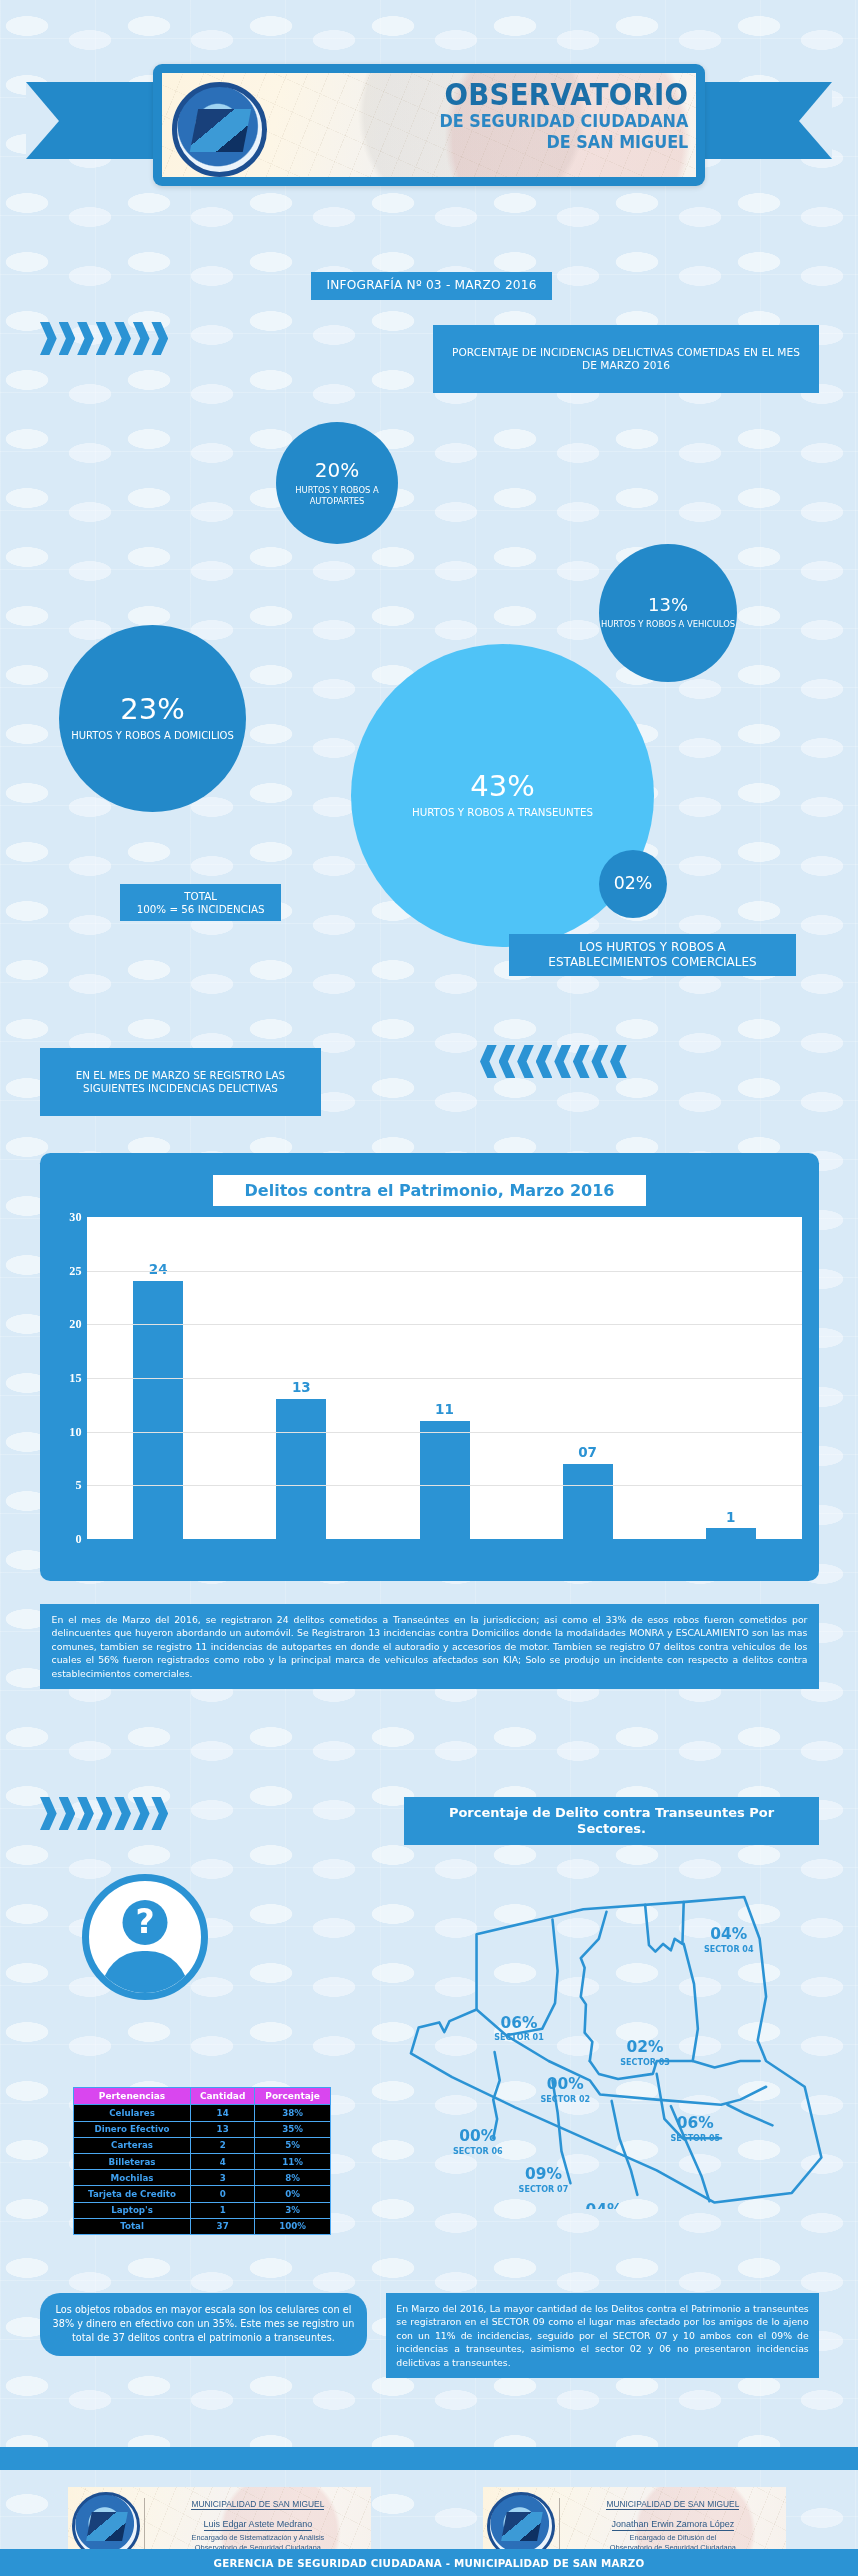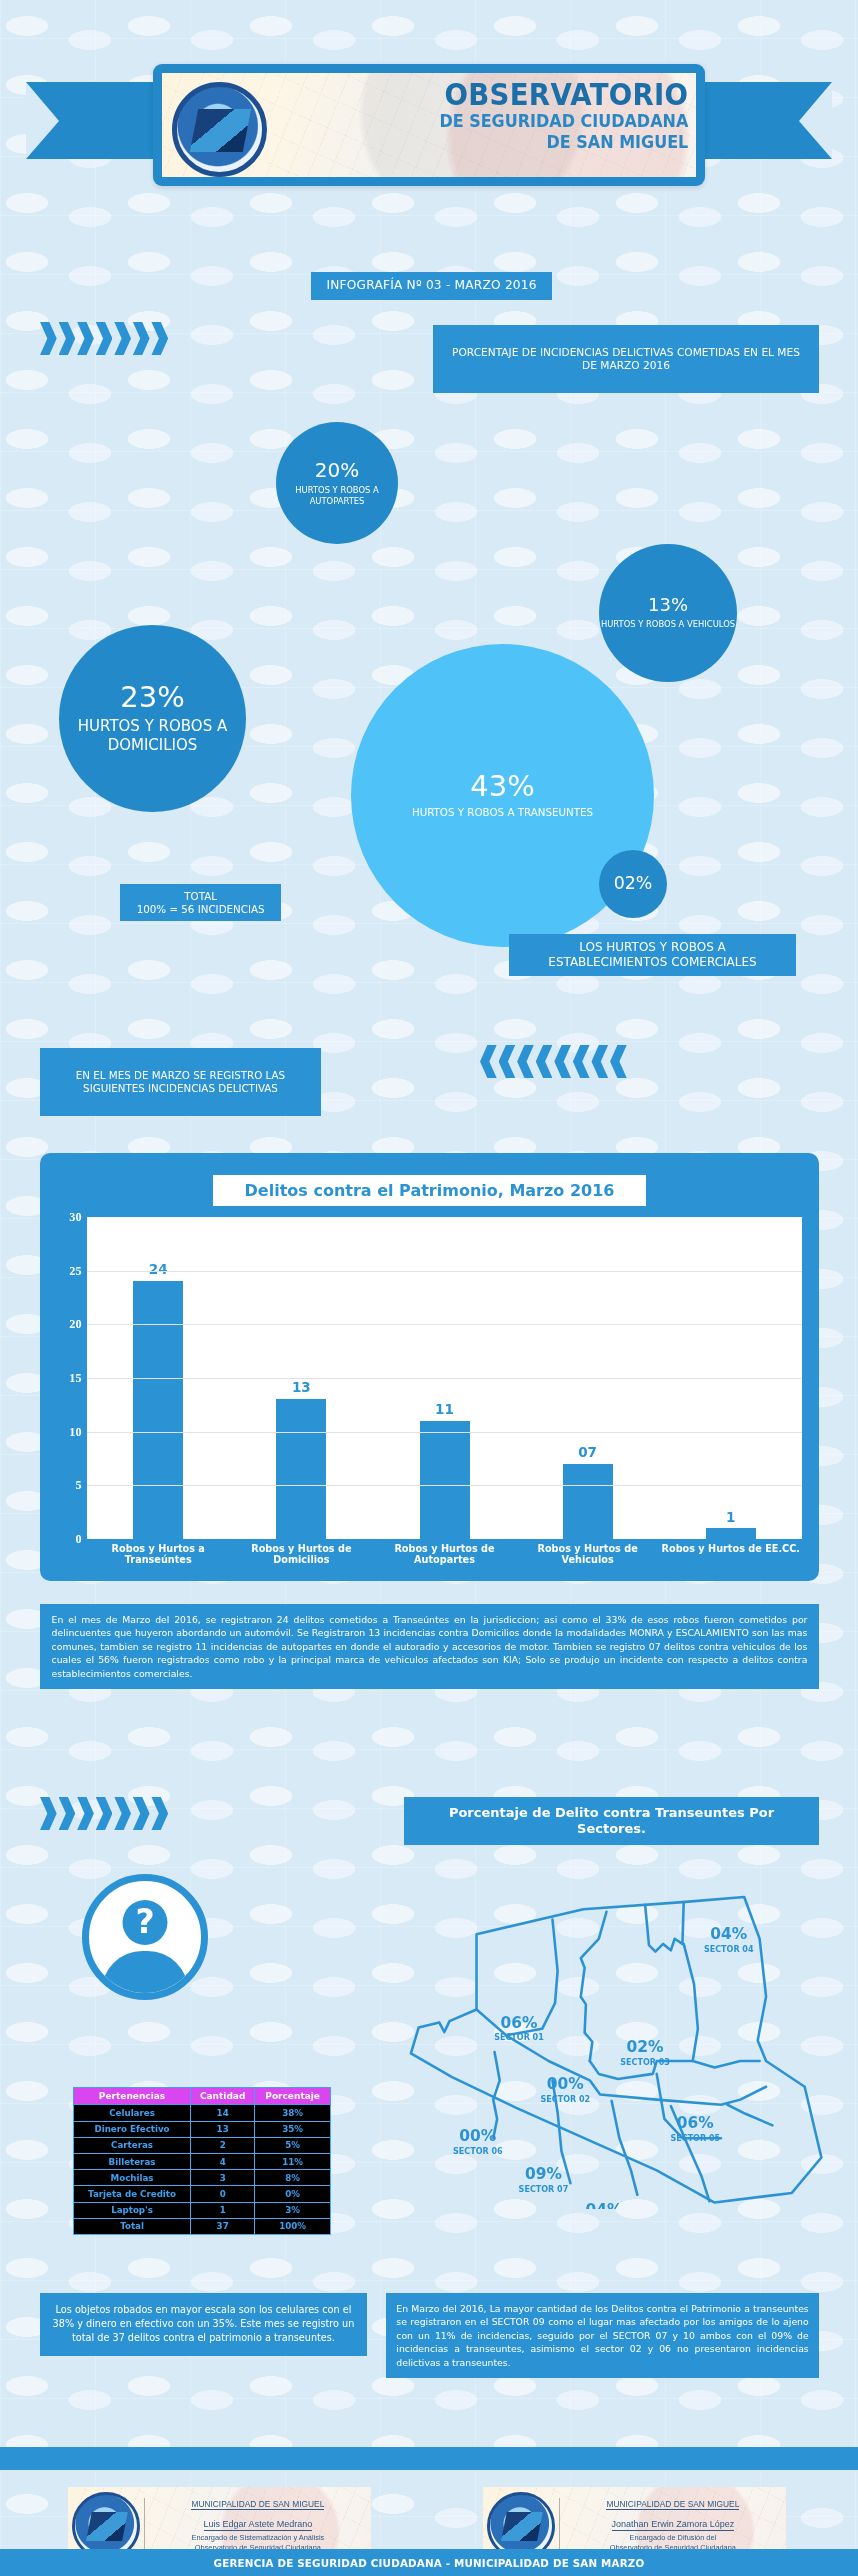--- a/index.html
+++ b/index.html
@@ -111,21 +111,21 @@
     position: absolute; border-radius: 50%;
     display: flex; flex-direction: column; align-items: center; justify-content: center;
     color: #fff; text-align: center; font-family: "DejaVu Sans", sans-serif;
   }
   .bubble .pct { font-weight: 400; line-height: 1; }
   .bubble .lbl { line-height: 1.22; margin-top: 5.2px; }
 
   .b-auto  { left: 276px; top: 422px;  width: 122px; height: 122px; background: #2389c9; }
   .b-auto .pct { font-size: 20px; }  .b-auto .lbl { font-size: 8.4px; }
   .b-dom   { left: 59px;  top: 625px;  width: 187px; height: 187px; background: #2389c9; }
-  .b-dom .pct { font-size: 29px; }  .b-dom .lbl { font-size: 15px; }
+  .b-dom .pct { font-size: 29px; }  .b-dom .lbl { font-size: 10px; }
   .b-tran-shape {
     left: 352px; top: 683px; width: 213px; height: 213px; background: #4fc3f7;
   }
   .b-tran-shape .pct { font-size: 27px; } .b-tran-shape .lbl { font-size: 9.7px; }
   .b-veh   { left: 599px; top: 544px;  width: 138px; height: 138px; background: #2389c9; }
   .b-veh .pct { font-size: 18px; }  .b-veh .lbl { font-size: 8.4px; }
   .b-ecc   { left: 599px; top: 850px; width: 68px; height: 68px; background: #2389c9; }
   .b-ecc .pct { font-size: 17.4px; }
 
   .total-box { position: absolute; left: 120px; top: 884px; padding: 5.8px 16.7px; font-size: 10.3px; }
@@ -211,21 +211,21 @@
   }
   .tbl th {
     background: #d946ef; color: #fff; font-size: 9px; font-weight: 700;
     padding: 3.2px 2.6px; border: 0.6px solid #3fa0f0; text-align: center;
   }
   .tbl td {
     background: #000000; color: #3fa0f0; font-size: 8.7px; font-weight: 700;
     padding: 2.6px 2.6px; border: 0.6px solid #4aa8f2; text-align: center;
   }
 
-  .para-left  { left: 40px;  top: 2293px; width: 327px; padding: 10.3px 10.3px; font-size: 9.7px; text-align: center; }
+  .para-left  { left: 40px;  top: 2293px; width: 327px; padding: 10.3px 10.3px; font-size: 9.7px; text-align: center; border-radius: 20px; }
   .para-right { left: 386px; top: 2293px; width: 433px; padding: 9px 10.3px; font-size: 9.3px; }
 
   
   .foot-band { position: absolute; left: 0; top: 2447px; width: 858px; height: 23px; background: #2b93d4; }
   .sign-card {
     position: absolute; top: 2487px; width: 303px; height: 77px;
     background: linear-gradient(100deg,#fdf4e0 0%,#fbf6ea 25%,#f6f3f0 50%,#faf6f2 75%,#f6f1ec 100%);
     overflow: hidden; display: flex; align-items: center;
   }
   .sign-card.left  { left: 68px; }
@@ -381,27 +381,20 @@
             </div>
           </div>
         </div>
     <div class="gridline" style="top: 268px;"></div>
         <div class="gridline" style="top: 215px;"></div>
         <div class="gridline" style="top: 161px;"></div>
         <div class="gridline" style="top: 107px;"></div>
         <div class="gridline" style="top: 54px;"></div>
       </div>
   </div>
-  <div class="x-labels" id="xlabels">
-      <div class="x-lab">Robos y Hurtos a Transeúntes</div>
-      <div class="x-lab">Robos y Hurtos de Domicilios</div>
-      <div class="x-lab">Robos y Hurtos de Autopartes</div>
-      <div class="x-lab">Robos y Hurtos de Vehiculos</div>
-      <div class="x-lab">Robos y Hurtos de EE.CC.</div>
-    </div>
 </div>
 
 <div class="layer para para-chart">En el mes de Marzo del 2016, se registraron 24 delitos cometidos a Transeúntes en la jurisdiccion; asi como el 33% de esos robos fueron cometidos por delincuentes que huyeron abordando un automóvil.  Se Registraron 13 incidencias contra Domicilios donde la modalidades MONRA y ESCALAMIENTO son las mas comunes, tambien se registro 11 incidencias de autopartes en donde el autoradio y accesorios de motor. Tambien se registro 07 delitos contra vehiculos de los cuales el 56% fueron registrados como robo y la principal marca de vehiculos afectados son KIA; Solo se produjo un incidente con respecto a delitos contra establecimientos comerciales.</div>
 
 <div class="chev-row layer" style="left:40px; top:1797px;">
   <div class="chev right"></div>
   <div class="chev right"></div>
   <div class="chev right"></div>
   <div class="chev right"></div>
   <div class="chev right"></div>

